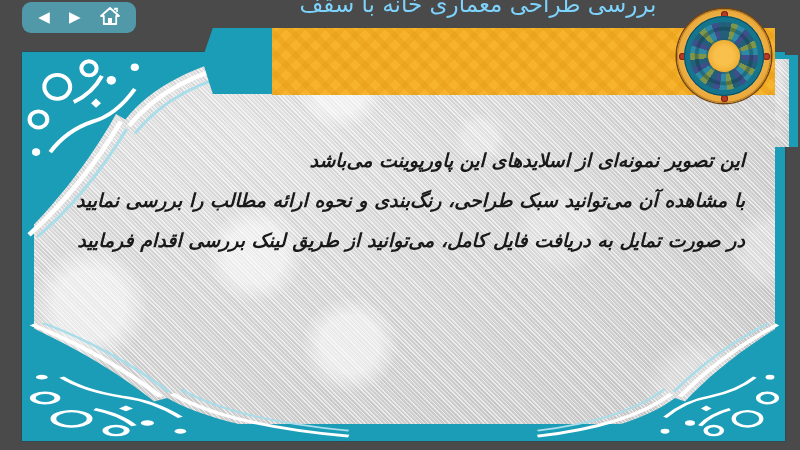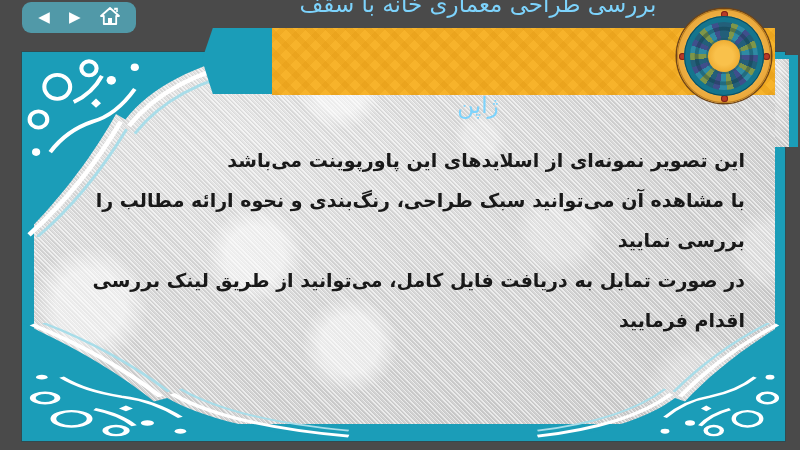--- a/index.html
+++ b/index.html
@@ -26,21 +26,21 @@
     overflow:hidden;
   }
   .bokeh{
     position:absolute; border-radius:50%;
     background:radial-gradient(circle, rgba(255,255,255,.55) 0 42%, rgba(255,255,255,0) 72%);
   }
   .bokeh.dim{background:radial-gradient(circle, rgba(255,255,255,.30) 0 42%, rgba(255,255,255,0) 72%);}
   .body-text{
     position:absolute; top:76px; right:30px; left:16px;
     direction:rtl; text-align:right;
-    color:#191919; font-size:19px; font-weight:bold; line-height:40px;
+    color:#191919; font-size:19px; font-weight:bold; line-height:40px;font-style:italic;
   }
   
   .corner{position:absolute; pointer-events:none; z-index:3;}
   .corner svg{display:block; width:100%; height:100%;}
   .corner.tl{left:0; top:0; width:235px; height:185px;}
   .corner.bl{left:0; bottom:0; width:330px; height:118px; transform:scaleY(-1);}
   .corner.br{right:0; bottom:0; width:250px; height:118px; transform:scale(-1,-1);}
   
   .backcard{
     position:absolute; left:775px; top:55px; width:23px; height:92px;
@@ -179,21 +179,20 @@
         </g>
       </svg>
     </div>
   </div>
 
   <div class="pennant"></div>
   <div class="banner"></div>
 
   <div class="title">
     <div class="line t1">بررسی طراحی معماری خانه با سقف</div>
-    <div class="line t4">ژاپن</div>
   </div>
 
   <div class="mandala">
     <div class="ring m-gold"></div>
     <div class="m-dot n"></div>
     <div class="m-dot s"></div>
     <div class="m-dot w"></div>
     <div class="m-dot e"></div>
     <div class="ring m-teal"></div>
     <div class="ring m-pat"></div>

